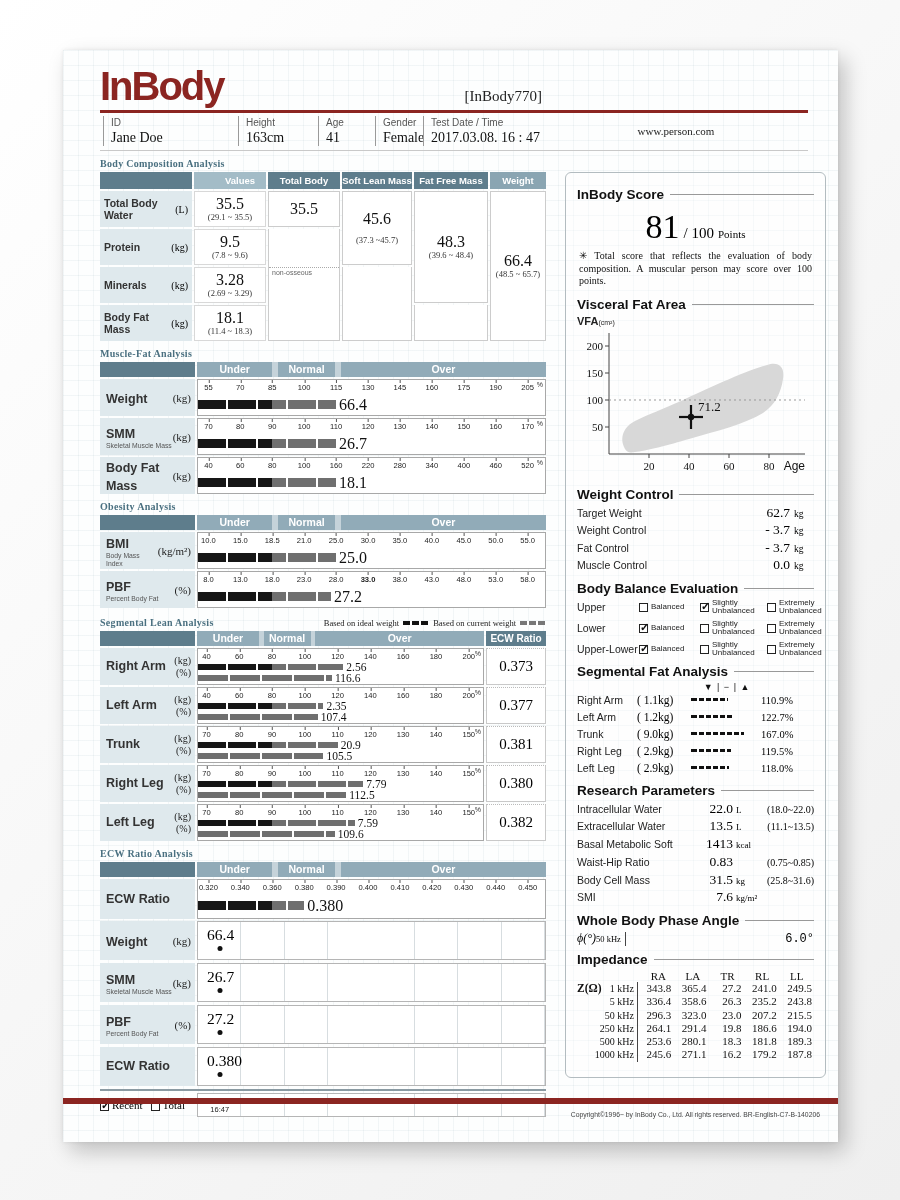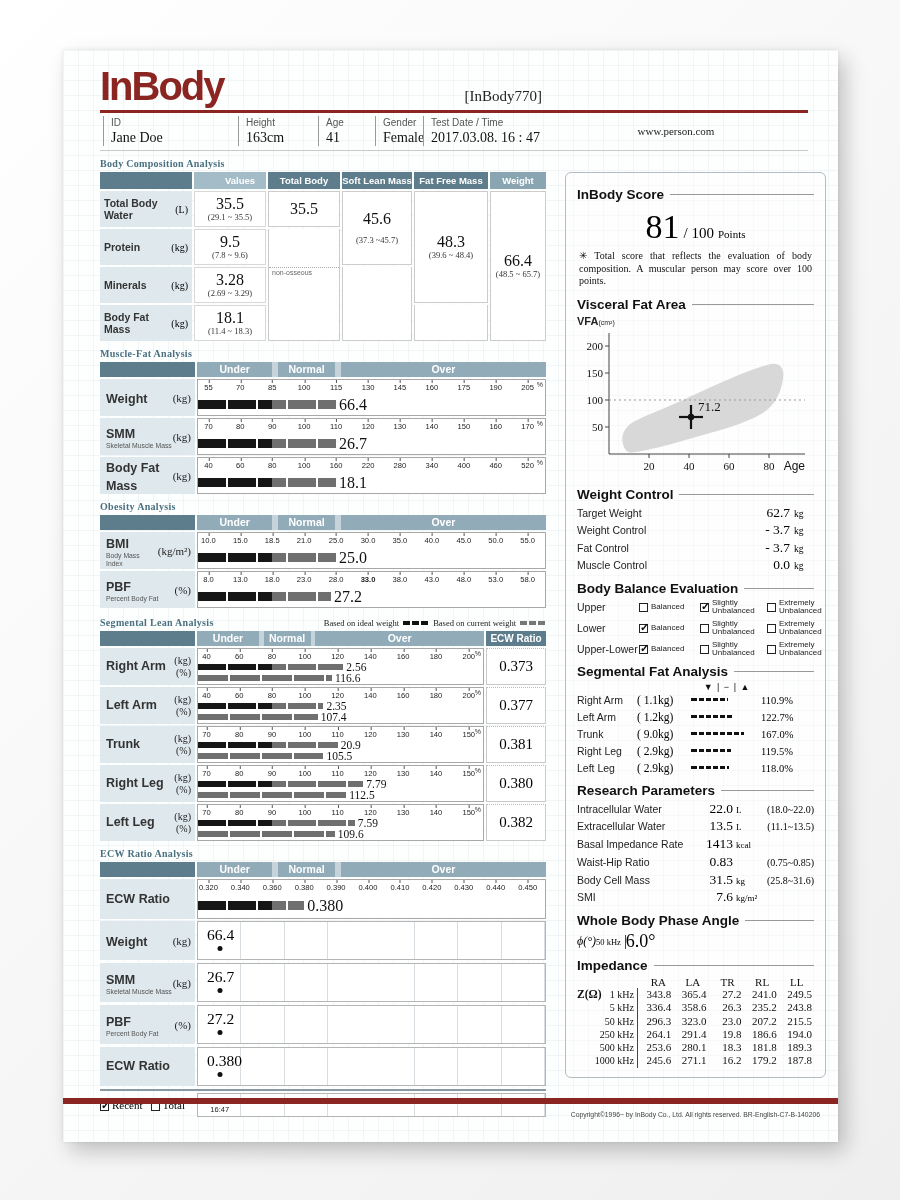--- a/index.html
+++ b/index.html
@@ -141,21 +141,21 @@
   .rp-row { display:grid; grid-template-columns:112px 44px 32px 1fr; align-items:baseline; line-height:16.8px; }
   .rp-l { font-size:10.5px; color:#222; }
   .rp-v { font-family:"Liberation Serif",serif; font-size:13.5px; text-align:right; }
   .rp-u { font-family:"Liberation Serif",serif; font-size:9px; padding-left:3px; }
   .rp-r { font-family:"Liberation Serif",serif; font-size:10px; text-align:right; }
 
   .ph-row { display:flex; align-items:center; margin:2px 0 4px 0; }
   .ph-sym { font-family:"Liberation Serif",serif; font-style:italic; font-size:12px; }
   .ph-sym small { font-style:normal; font-size:8.5px; }
   .ph-div { border-left:1px solid #444; height:14px; margin-left:4px; }
-  .ph-val { flex:1; text-align:left; font-family:Liberation Serif, serif; font-size:18px; }
+  .ph-val { flex:1; text-align:right; font-family:Liberation Mono, monospace; font-size:12px; }
 
   .imp-table { font-family:"Liberation Serif",serif; color:#111; }
   .imp-cols { display:grid; grid-template-columns:repeat(5,1fr); margin-left:64px; font-size:11px; }
   .imp-cols span { text-align:center; }
   .imp-row { display:flex; line-height:13.2px; }
   .imp-freq { width:60px; display:flex; justify-content:flex-end; align-items:baseline; font-size:10px; padding-right:3px; }
   .imp-z { font-weight:bold; font-size:11.5px; margin-right:auto; }
   .imp-values { flex:1; display:grid; grid-template-columns:repeat(5,1fr); border-left:1px solid #444; font-size:11px; }
   .imp-values span { text-align:right; padding-right:2px; }
 
@@ -878,21 +878,21 @@
           <span class="rp-u">L</span>
           <span class="rp-r">(18.0~22.0)</span>
     </div>
     <div class="rp-row">
       <span class="rp-l">Extracellular Water</span>
           <span class="rp-v">13.5</span>
           <span class="rp-u">L</span>
           <span class="rp-r">(11.1~13.5)</span>
     </div>
     <div class="rp-row">
-      <span class="rp-l">Basal Impedance Rate</span>
+      <span class="rp-l">Basal Metabolic Soft</span>
           <span class="rp-v">1413</span>
           <span class="rp-u">kcal</span>
           <span class="rp-r"></span>
     </div>
     <div class="rp-row">
       <span class="rp-l">Waist-Hip Ratio</span>
           <span class="rp-v">0.83</span>
           <span class="rp-u"></span>
           <span class="rp-r">(0.75~0.85)</span>
     </div>

